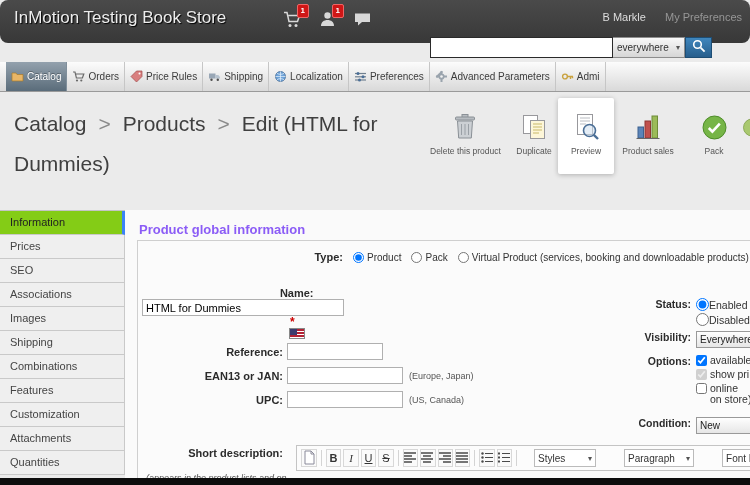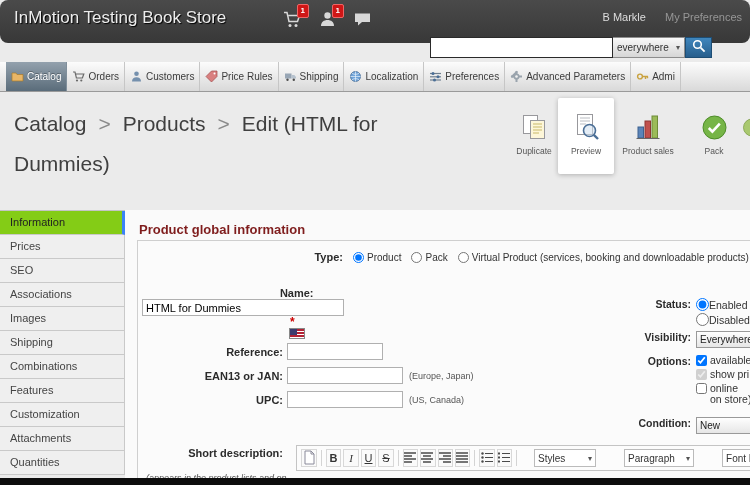--- a/index.html
+++ b/index.html
@@ -62,21 +62,21 @@
   .tb-cut { left:742px; width:20px; overflow:hidden; }
 
   
   .side { position:absolute; left:0; top:210px; width:125px; border-top:1px solid #c4c4c4; }
   .side-item { height:24px; line-height:23px; padding-left:10px; font-size:11px; color:#444;
     background:#efefef; border-bottom:1px solid #c9c9c9; border-right:1px solid #c9c9c9;
     cursor:pointer; }
   .side-item.selected { background:#84cc16; border-right:3px solid #3b82f6; color:#222; }
 
   .content { position:absolute; left:125px; top:210px; width:700px; height:275px; background:#fafafa; }
-  .content-title { position:absolute; left:14px; top:12px; font-size:13px; font-weight:bold; color:#7f1d1d; }
+  .content-title { position:absolute; left:14px; top:12px; font-size:13px; font-weight:bold; color:#8b5cf6; }
   .fieldset { position:absolute; left:12px; top:30px; width:672px; height:242px;
     border:1px solid #cfcfcf; background:#fbfbfb; }
 
   .frow { position:absolute; left:0; display:flex; align-items:center; font-size:10px; color:#333; }
   .flabel { display:inline-block; width:145px; text-align:right; font-weight:bold;
     font-size:11px; color:#2b2b2b; flex:none; }
   .flabel.wide { width:205px; }
   .finput { border:1px solid #b0b0b0; background:#fff; height:17px; font-size:11px;
     padding:0 3px; font-family:inherit; margin-left:4px; }
   .radio-opt { display:flex; align-items:center; margin-left:10px; white-space:nowrap; }
@@ -194,29 +194,20 @@
             <path d="M1 2h2l1.4 6h6l1.4-4H4" fill="none" stroke="#6a6a6a" stroke-width="1.2"></path>
             <circle cx="5" cy="10.5" r="1.1" fill="#6a6a6a"></circle>
             <circle cx="9.3" cy="10.5" r="1.1" fill="#6a6a6a"></circle>
           </svg>
         </span>
       <span>Orders</span>
     </div>
     <div class="tab">
       <span class="tico">
           <svg width="13" height="13" viewBox="0 0 13 13">
-            <circle cx="6.5" cy="3.8" r="2.3" fill="#7590ad"></circle>
-            <path d="M2 11.5c0-3 2-4.3 4.5-4.3s4.5 1.3 4.5 4.3z" fill="#7590ad"></path>
-          </svg>
-        </span>
-      <span>Customers</span>
-    </div>
-    <div class="tab">
-      <span class="tico">
-          <svg width="13" height="13" viewBox="0 0 13 13">
             <path d="M1 6.5 6.5 1H12v5.5L6.5 12z" fill="#d98080" stroke="#a04c4c" stroke-width=".7"></path>
             <circle cx="9.5" cy="3.5" r="1" fill="#fff"></circle>
           </svg>
         </span>
       <span>Price Rules</span>
     </div>
     <div class="tab">
       <span class="tico">
           <svg width="13" height="13" viewBox="0 0 13 13">
             <rect x="1" y="3.5" width="6.5" height="5" fill="#98a6b5"></rect>
@@ -270,20 +261,31 @@
         </span>
       <span>Admi</span>
     </div>
   </nav>
 
   <div class="page-header">
     <h1 class="breadcrumb" style="font-weight:normal;">
       <span>Catalog</span><span class="crumb-sep">&gt;</span><span>Products</span><span class="crumb-sep">&gt;</span><span>Edit (HTML for Dummies)</span>
     </h1>
 
+    <div class="tbtn tb-delete">
+      <span class="ticon">
+        <svg width="26" height="28" viewBox="0 0 26 28">
+            <rect x="10" y="1.5" width="6" height="3" fill="#b7bcc1" stroke="#8a9096"></rect>
+            <rect x="3.5" y="4" width="19" height="3" rx="1" fill="#b7bcc1" stroke="#8a9096"></rect>
+            <path d="M5.5 8h15l-1.2 17h-12.6z" fill="#ccd0d4" stroke="#8a9096"></path>
+            <path d="M9.5 11v11M13 11v11M16.5 11v11" stroke="#9aa0a6" fill="none"></path>
+          </svg>
+      </span>
+      <div class="tbtn-label">Delete this product</div>
+    </div>
 
     <div class="tbtn tb-preview">
       <span class="ticon">
         <svg width="27" height="28" viewBox="0 0 27 28">
             <rect x="4.5" y="1.5" width="15" height="20" fill="#fff" stroke="#98989c"></rect>
             <path d="M7 5h10M7 8h10M7 11h6" stroke="#b9bcc2" fill="none"></path>
             <circle cx="16.5" cy="17.5" r="6" fill="rgba(205,222,238,.55)" stroke="#4a6e96" stroke-width="1.6"></circle>
             <line x1="20.8" y1="21.8" x2="25" y2="26" stroke="#4a6e96" stroke-width="2.4"></line>
           </svg>
       </span>

